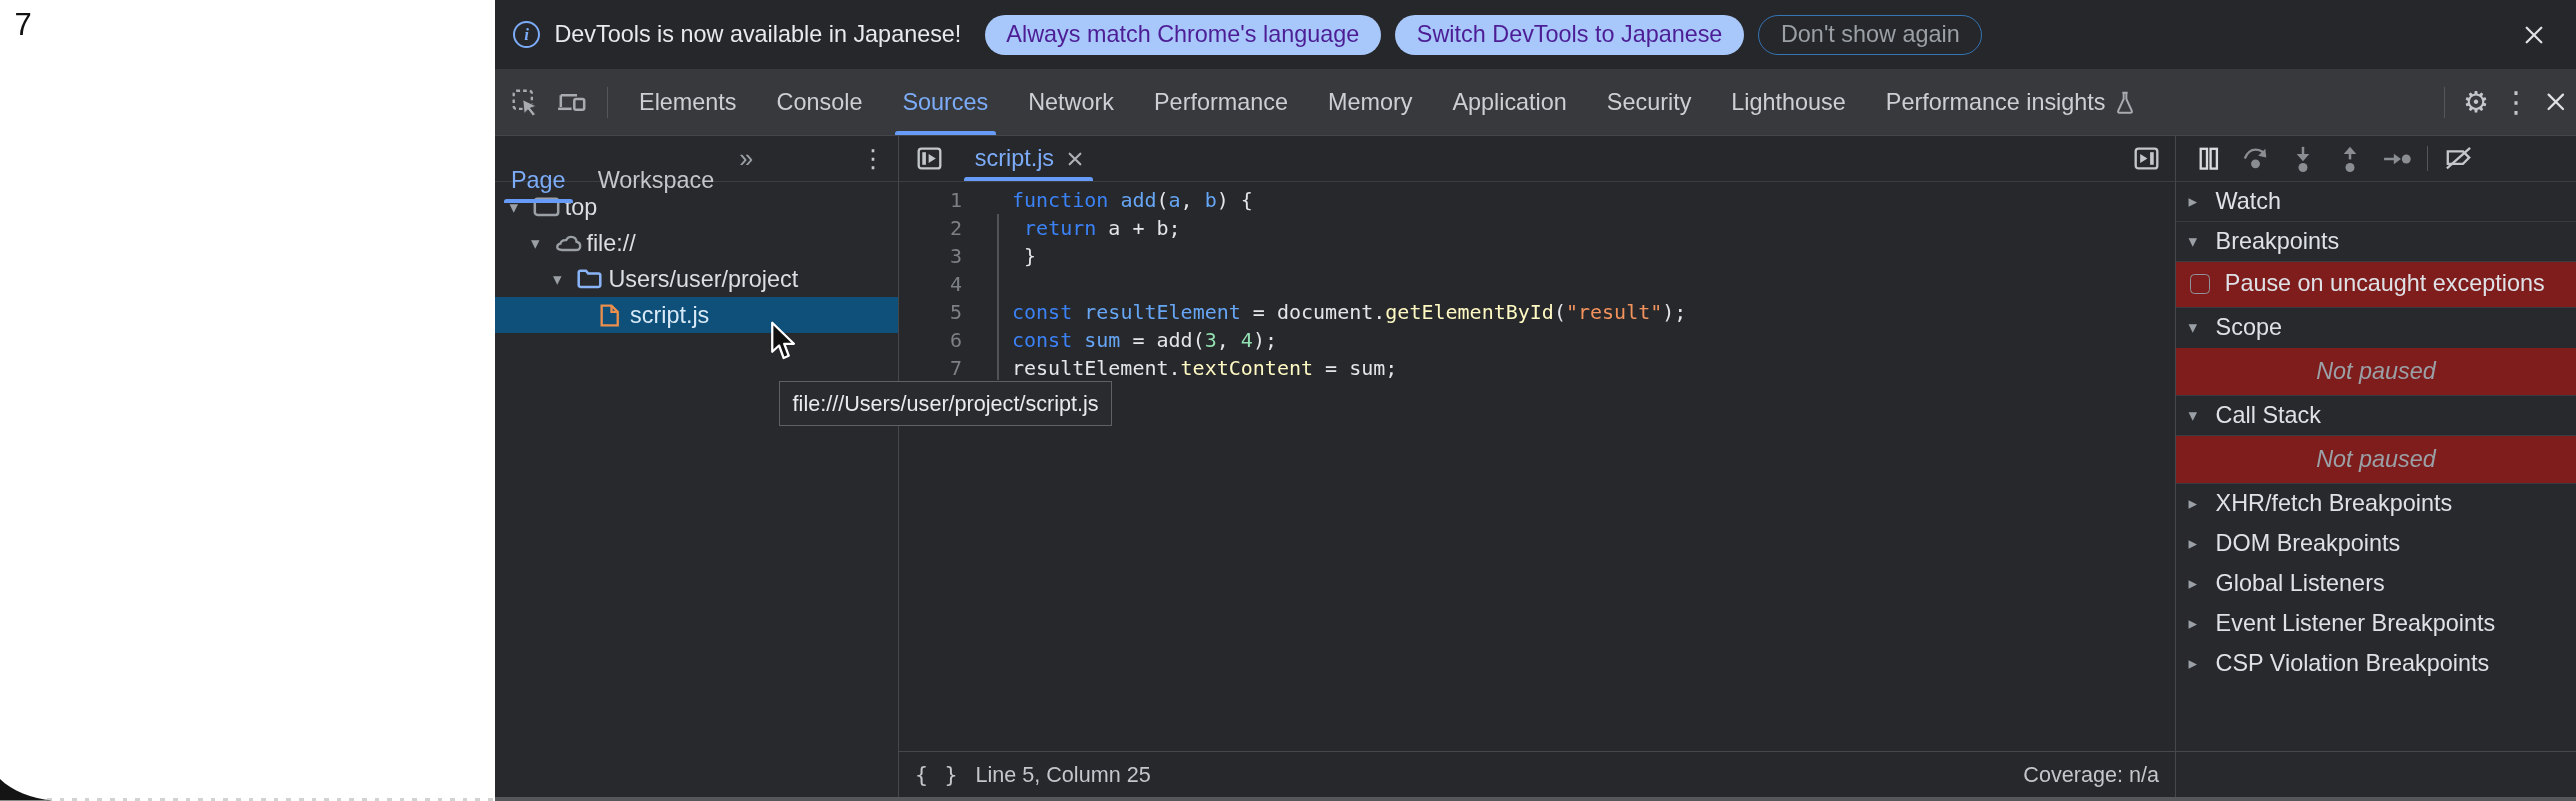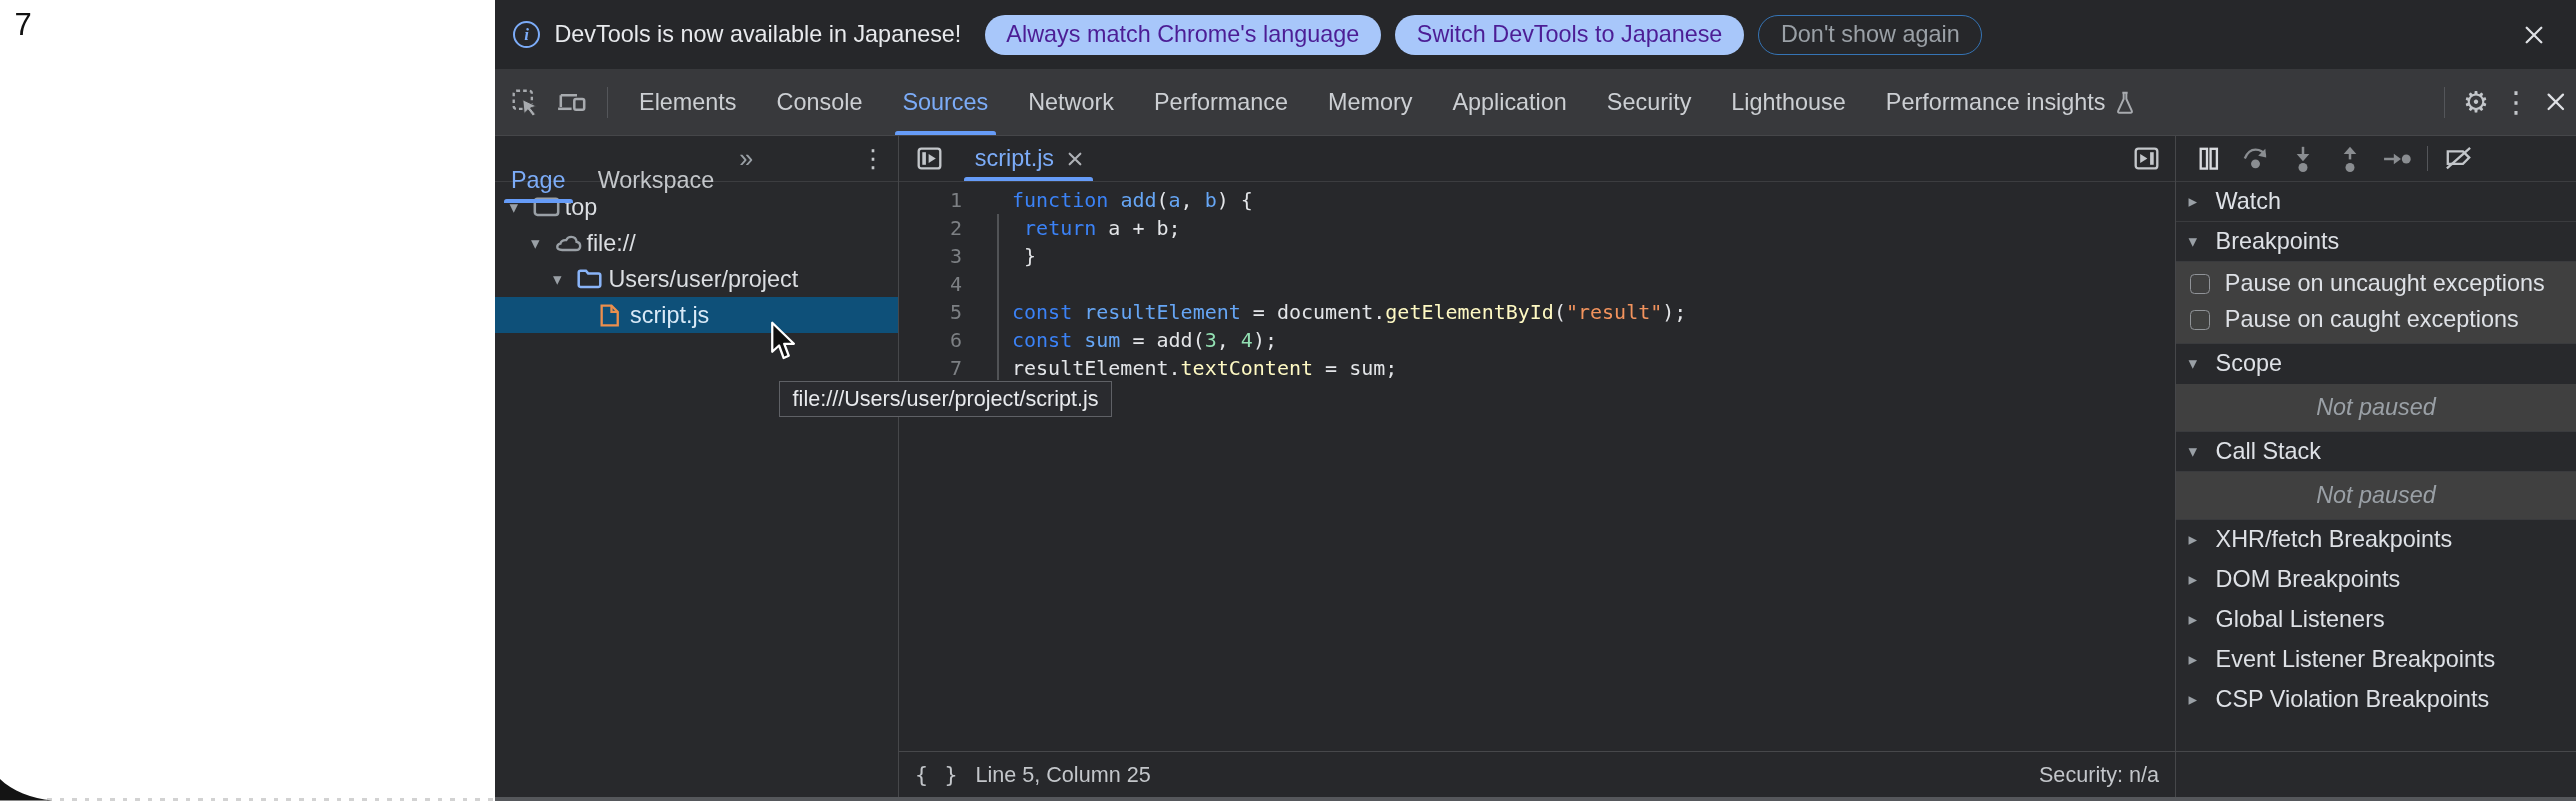--- a/index.html
+++ b/index.html
@@ -95,37 +95,37 @@
   .indent-guide { position:absolute; left:98px; top:32px; width:1.8px; height:166px;
     background:#515356; }
 
   .statusbar { height:46px; flex:none; border-top:0.9px solid #47484b; display:flex;
     align-items:center; padding:0 16px; font-size:21.6px; color:#c3c6ca; }
   .braces { font-family:"DejaVu Sans Mono",monospace; font-size:21.6px; margin-right:16px;
     letter-spacing:1.8px; }
   .sb-spacer { flex:1; }
 
   
-  .tooltip { position:absolute; left:284px; top:381px; height:36px; display:flex;
+  .tooltip { position:absolute; left:284px; top:381px; height:45px; display:flex;
     align-items:center; padding:0 12.6px; background:#2a2b2f; border:1.8px solid #5f6166;
     color:#e8eaed; font-size:21.6px; white-space:nowrap; z-index:5; }
   .tree-cursor { position:absolute; left:273px; top:321px; z-index:6; }
 
   
   .dbg-col { width:401px; flex:none; border-left:0.9px solid #46474a; display:flex;
     flex-direction:column; background:#28292c; }
   .dbg-toolbar { height:46px; flex:none; border-bottom:0.9px solid #3c3d40; display:flex;
     align-items:center; padding:0 9px; }
   .dbg-btn { width:47px; height:40px; display:flex; align-items:center; justify-content:center;
     flex:none; }
   .sb-head { height:40px; display:flex; align-items:center; padding-left:12.6px; font-size:23.4px;
     color:#dee1e6; border-bottom:0.9px solid #3a3b3e; flex:none; }
   .sb-head.plain { border-bottom:none; }
   .sb-head .arrow { width:27px; }
-  .sb-content { background:#404040; border-bottom:0.9px solid #3a3b3e; flex:none; }
+  .sb-content { background:#7f1d1d; border-bottom:0.9px solid #3a3b3e; flex:none; }
   .cb-row { height:36px; display:flex; align-items:center; padding-left:14.4px; font-size:23.4px;
     color:#dee1e6; }
   .cb-box { width:20px; height:20px; border:1.8px solid #909398; border-radius:4.5px;
     margin-right:14.4px; flex:none; background:transparent; }
   .not-paused { height:47px; display:flex; align-items:center; justify-content:center;
     font-size:23.4px; font-style:italic; color:#9aa0a6; }
   .dbg-fill { flex:1; }
   .dbg-bottom { height:46px; flex:none; border-top:0.9px solid #47484b; }
 
   svg { display:block; }
@@ -334,21 +334,21 @@
           <div class="cl">
             <span class="gut">7</span>
             <span class="ltxt"><span class="tk">resultElement.</span><span class="tk prop">textContent</span><span class="tk"> = sum;</span></span>
           </div>
         </div>
 
         <div class="statusbar">
           <span class="braces">{ }</span>
           <span>Line 5, Column 25</span>
           <span class="sb-spacer"></span>
-          <span>Security: n/a</span>
+          <span>Coverage: n/a</span>
         </div>
       </div>
 
       <div class="dbg-col">
         <div class="dbg-toolbar">
           <span class="dbg-btn">
             <svg width="21.6" height="23.4" viewBox="0 0 24 26">
                 <rect x="3" y="2" width="7" height="22" fill="none" stroke="#d8dade" stroke-width="2.6"></rect>
                 <rect x="14" y="2" width="7" height="22" fill="none" stroke="#d8dade" stroke-width="2.6"></rect>
               </svg>
@@ -396,24 +396,20 @@
         </div>
 
         <div class="sb-head">
           <span class="arrow">▾</span>
           <span>Breakpoints</span>
         </div>
         <div class="sb-content" style="padding:3.6px 0 5.4px 0;">
           <div class="cb-row">
             <span class="cb-box"></span>
             <span>Pause on uncaught exceptions</span>
-          </div>
-          <div class="cb-row">
-            <span class="cb-box"></span>
-            <span>Pause on caught exceptions</span>
           </div>
         </div>
 
         <div class="sb-head" style="border-bottom:none;">
           <span class="arrow">▾</span>
           <span>Scope</span>
         </div>
         <div class="sb-content">
           <div class="not-paused">Not paused</div>
         </div>

